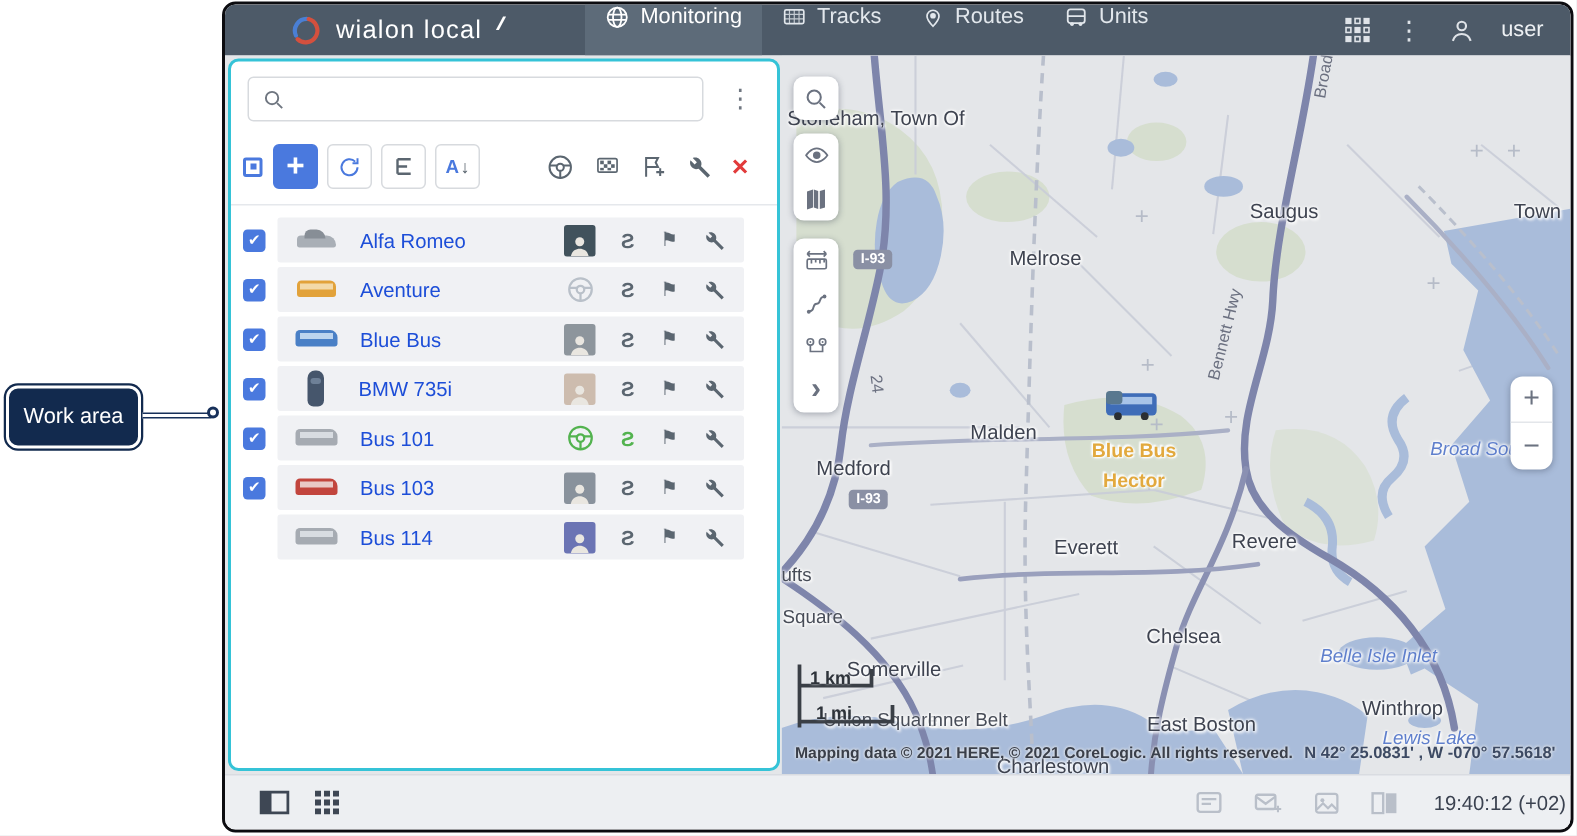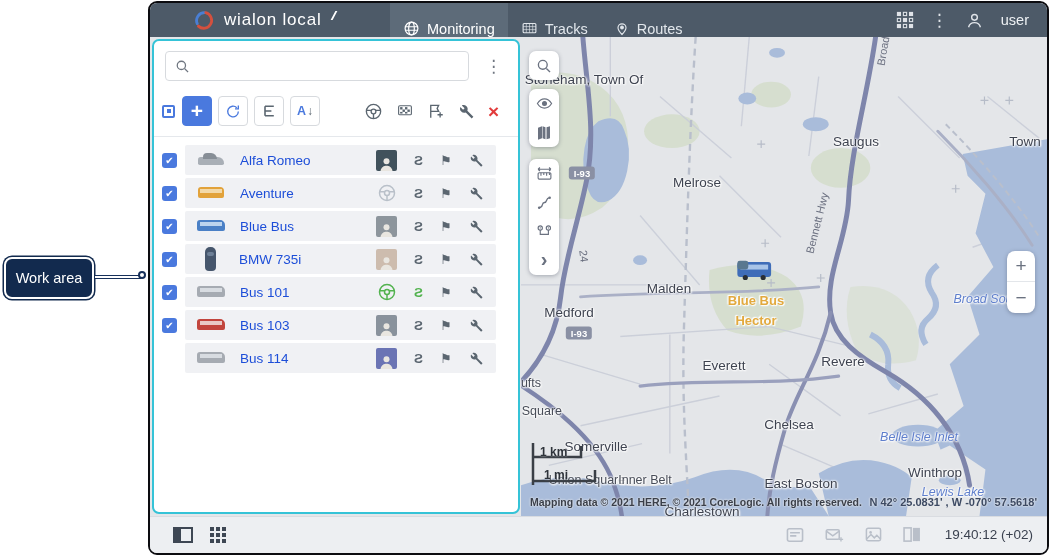--- a/index.html
+++ b/index.html
@@ -19,21 +19,21 @@
   
   .app{position:absolute;left:148px;top:1px;width:901px;height:554px;border:2.5px solid #0c0c10;
        border-radius:9px;background:#fff;overflow:hidden;display:flex;flex-direction:column}
 
   
   .topbar{height:34px;background:#4d5a68;display:flex;align-items:center;flex:none;color:#e7ebef}
   .logo{display:flex;align-items:center;gap:9px;padding-left:44px;width:240px;flex:none}
   .logo-text{font-size:17px;letter-spacing:.8px;color:#fff;font-weight:400}
   .logo-mark{width:5px;height:9px;border-right:2px solid #fff;transform:skewX(-28deg);margin-bottom:9px}
   .tabs{display:flex;height:100%}
-  .tab{display:flex;align-items:flex-end;gap:7px;padding:0 13px;font-size:14.5px;cursor:pointer;color:#e2e7ec}
+  .tab{display:flex;align-items:flex-start;gap:7px;padding:0 13px;font-size:14.5px;cursor:pointer;color:#e2e7ec}
   .tab.active{background:#5d6b79;color:#fff}
   .tab svg{flex:none}
   .topbar-right{margin-left:auto;display:flex;align-items:center;gap:17px;padding-right:18px}
   .kebab{font-size:17px;line-height:1;color:#dfe3e8;letter-spacing:0}
   .user-label{font-size:14.5px;color:#eef1f4}
 
   
   .main{flex:1;position:relative;background:#e4e6e9;overflow:hidden}
 
   
@@ -113,21 +113,21 @@
   .attrib{position:absolute;left:9px;bottom:8px;font-size:10.5px;font-weight:bold;color:#3a3f4a;z-index:5;
           text-shadow:0 0 2px #e8eaec,0 0 2px #e8eaec}
   .coords{position:absolute;right:10px;bottom:8px;font-size:11px;font-weight:bold;color:#3d4a63;z-index:5;
           text-shadow:0 0 2px #e8eaec,0 0 2px #e8eaec}
 
   
   .botbar{height:37px;background:#edeff2;border-top:1px solid #d9dce1;flex:none;position:relative;
           display:flex;align-items:center}
   .ftl{display:flex;align-items:center;gap:17px;padding-left:23px;color:#3e4754}
   .ft-copy{position:absolute;left:0;right:0;text-align:center;color:#707886;font-size:13.5px;pointer-events:none}
-  .ftr{position:absolute;right:14px;display:flex;gap:21px}
+  .ftr{position:absolute;right:3px;display:flex;align-items:center;gap:21px}
   .ftr .gicon{color:#b9bfc9;display:flex}
   .ft-time{font-size:13.5px;color:#3b4250;margin-left:3px}
 </style>
 </head>
 <body>
 
 <div class="callout">
   <span>Work area</span>
 </div>
 <div class="callout-line"></div>
@@ -159,20 +159,29 @@
           <path d="M7.5 5v13M12 5v13M16.5 5v13M3 9.3h18M3 13.6h18" stroke-width="1.1" opacity=".8"></path>
         </svg>
         <span>Tracks</span>
       </div>
       <div class="tab">
         <svg width="16" height="17" viewBox="0 0 24 24" fill="none" stroke="#e2e7ec" stroke-width="1.7">
           <path d="M12 21s-6-6.2-6-10a6 6 0 1 1 12 0c0 3.8-6 10-6 10z"></path>
             <circle cx="12" cy="10.5" r="2" fill="#e2e7ec"></circle>
         </svg>
         <span>Routes</span>
+      </div>
+      <div class="tab">
+        <svg width="17" height="17" viewBox="0 0 24 24" fill="none" stroke="#e2e7ec" stroke-width="1.7">
+          <rect x="4" y="4.5" width="16" height="13" rx="2.5"></rect>
+            <path d="M4 11h16"></path>
+          <circle cx="8" cy="18.5" r="1.7" fill="#e2e7ec" stroke="none"></circle>
+            <circle cx="16" cy="18.5" r="1.7" fill="#e2e7ec" stroke="none"></circle>
+        </svg>
+        <span>Units</span>
       </div>
     </nav>
     <div class="topbar-right">
       <svg width="18" height="18" viewBox="0 0 20 20">
         <g fill="#dfe3e8">
             <rect x="1" y="1" width="4.6" height="4.6"></rect>
             <rect x="14.4" y="1" width="4.6" height="4.6"></rect>
         <rect x="7.7" y="7.7" width="4.6" height="4.6"></rect>
             <rect x="1" y="14.4" width="4.6" height="4.6"></rect>
             <rect x="14.4" y="14.4" width="4.6" height="4.6"></rect>
@@ -488,21 +497,21 @@
           <rect x="0" y="1.5" width="11" height="9" rx="2.5" fill="#59788f"></rect>
           <circle cx="8" cy="18.5" r="2.6" fill="#2a2e33"></circle>
             <circle cx="26" cy="18.5" r="2.6" fill="#2a2e33"></circle>
         </g>
       </svg>
 
       <div class="mlabels">
           <span class="mlabel city" style="left: 63px; top: 42px;">Stoneham, Town Of</span>
           <span class="mlabel city" style="left: 335px; top: 104px;">Saugus</span>
           <span class="mlabel city" style="left: 504px; top: 104px;">Town</span>
-          <span class="mlabel city" style="left: 176px; top: 145px;">Melrose</span>
+          <span class="mlabel city" style="left: 176px; top: 135px;">Melrose</span>
           <span class="mlabel city" style="left: 148px; top: 251px;">Malden</span>
           <span class="mlabel city" style="left: 48px; top: 275px;">Medford</span>
           <span class="mlabel city" style="left: 203px; top: 328px;">Everett</span>
           <span class="mlabel city" style="left: 322px; top: 324px;">Revere</span>
           <span class="mlabel city" style="left: 268px; top: 387px;">Chelsea</span>
           <span class="mlabel city" style="left: 75px; top: 409px;">Somerville</span>
           <span class="mlabel city" style="left: 414px; top: 435px;">Winthrop</span>
           <span class="mlabel city" style="left: 280px; top: 446px;">East Boston</span>
           <span class="mlabel city" style="left: 181px; top: 474px;">Charlestown</span>
           <span class="mlabel city-sm" style="left: 66px; top: 443px;">Union Square</span>

